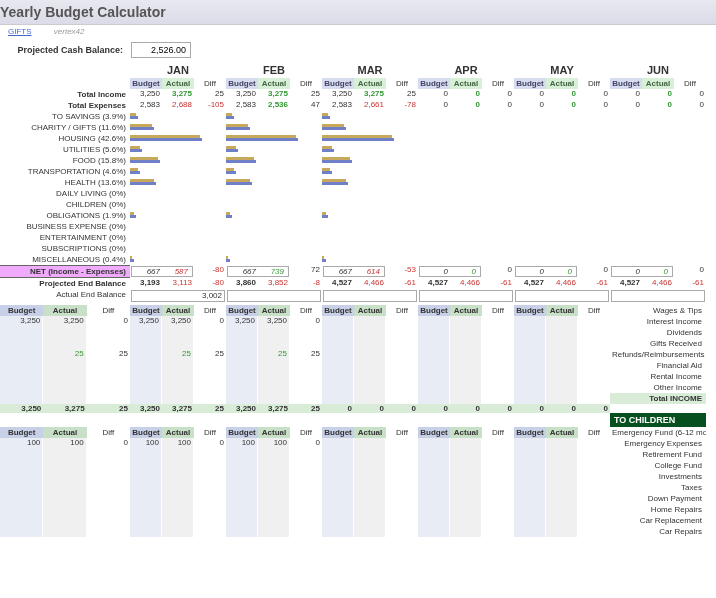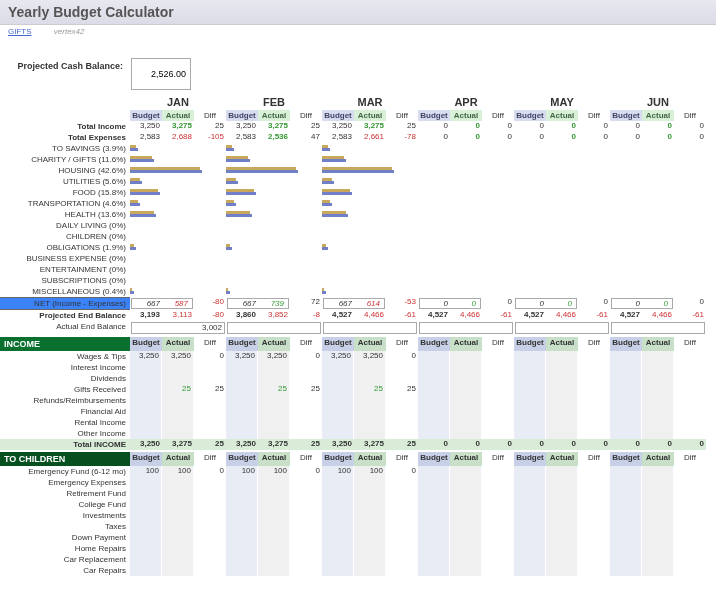--- a/index.html
+++ b/index.html
@@ -1,24 +1,24 @@
 <!DOCTYPE html>
 <html><head>
 <meta charset="utf-8">
 <style>
 * { box-sizing: border-box; margin: 0; padding: 0; }
 body { font-family: Arial, sans-serif; font-size: 9px; background: #fff; color: #333; width: 716px; }
-.header { background: linear-gradient(#e8e8f0, #dcdce8); padding: 4px 8px; border-bottom: 1px solid #ccc; }
+.header { background: linear-gradient(#e8e8f0, #dcdce8); padding: 4px 0; border-bottom: 1px solid #ccc; }
 .header h1 { font-size: 14px; color: #555; font-weight: bold; }
 .subheader { padding: 2px 8px; font-size: 8px; }
 .help-link { color: #46c; text-decoration: underline; cursor: pointer; }
 .vertex { color: #999; margin-left: 20px; font-style: italic; }
 .start-row { padding: 4px 8px; display: flex; align-items: center; gap: 8px; }
 .start-label { font-size: 9px; font-weight: bold; text-align: right; width: 115px; }
-.start-input { border: 1px solid #aaa; padding: 10px 4px; width: 60px; text-align: right; font-size: 9px; margin-top: 16px; }
+.start-input { border: 1px solid #aaa; padding: 2px 4px; width: 60px; text-align: right; font-size: 9px; }
 
 .grid { display: grid; grid-template-columns: 130px repeat(6, 96px); font-size: 8px; }
 .cell { padding: 1px 2px; white-space: nowrap; overflow: hidden; text-overflow: clip; }
 .month-header { text-align: center; font-weight: bold; font-size: 11px; padding: 2px 0; }
 .subcols { display: grid; grid-template-columns: 1fr 1fr 1fr; }
 .subcol-h { text-align: center; font-size: 8px; padding: 1px 0; }
 .budget-h { background: #d8dcf0; color: #446; font-weight: bold; }
 .actual-h { background: #d8f0d8; color: #464; font-weight: bold; }
 .label-col { text-align: right; padding-right: 4px; }
 .label-bold { font-weight: bold; }
@@ -33,21 +33,21 @@
 .section-head { background: #0a7030; color: #fff; font-weight: bold; padding: 2px 4px; font-size: 9px; }
 .section-head.dark { background: #065020; }
 .col-headers { display: grid; grid-template-columns: 1fr 1fr 1fr; }
 .ch-budget { background: #c8d0e8; text-align: center; font-weight: bold; font-size: 8px; padding: 1px 0; }
 .ch-actual { background: #c8e0c8; text-align: center; font-weight: bold; font-size: 8px; padding: 1px 0; }
 .ch-diff { text-align: center; font-size: 8px; padding: 1px 0; }
 .input-row .budget-v { background: #e8ecf4; border-right: 1px solid #fff; }
 .input-row .actual-v { background: #f0f0f0; border-right: 1px solid #fff; }
 .total-row { background: #d8ecd8; font-weight: bold; }
 .total-label { text-align: right; font-weight: bold; padding-right: 4px; }
-.net-label { border-top: 1px solid #666; border-bottom: 1px solid #666; background: #3b82f6; font-weight: normal; text-align: right; }
+.net-label { border-top: 1px solid #666; border-bottom: 1px solid #666; background: #f0abfc; font-weight: bold; text-align: right; }
 .proj-label { font-weight: bold; }
 .box { border: 1px solid #aaa; background: #fff; padding: 0 2px; margin: 1px; }
 .box-wide { grid-column: span 2; font-style: italic; }
 </style>
 </head>
 <body>
 
 <div class="header">
   <h1>Yearly Budget Calculator</h1>
 </div>
@@ -772,21 +772,20 @@
     <div>
       <div class="box" style="text-align: right; height: 12px;"></div>
     </div>
     <div class="cell"> </div>
     <div class="cell"> </div>
     <div class="cell"> </div>
     <div class="cell"> </div>
     <div class="cell"> </div>
     <div class="cell"> </div>
     <div class="cell"> </div>
-    <div class="section-head">INCOME</div>
     <div class="col-headers">
       <div class="ch-budget">Budget</div>
       <div class="ch-actual">Actual</div>
       <div class="ch-diff">Diff</div>
     </div>
     <div class="col-headers">
       <div class="ch-budget">Budget</div>
       <div class="ch-actual">Actual</div>
       <div class="ch-diff">Diff</div>
     </div>

